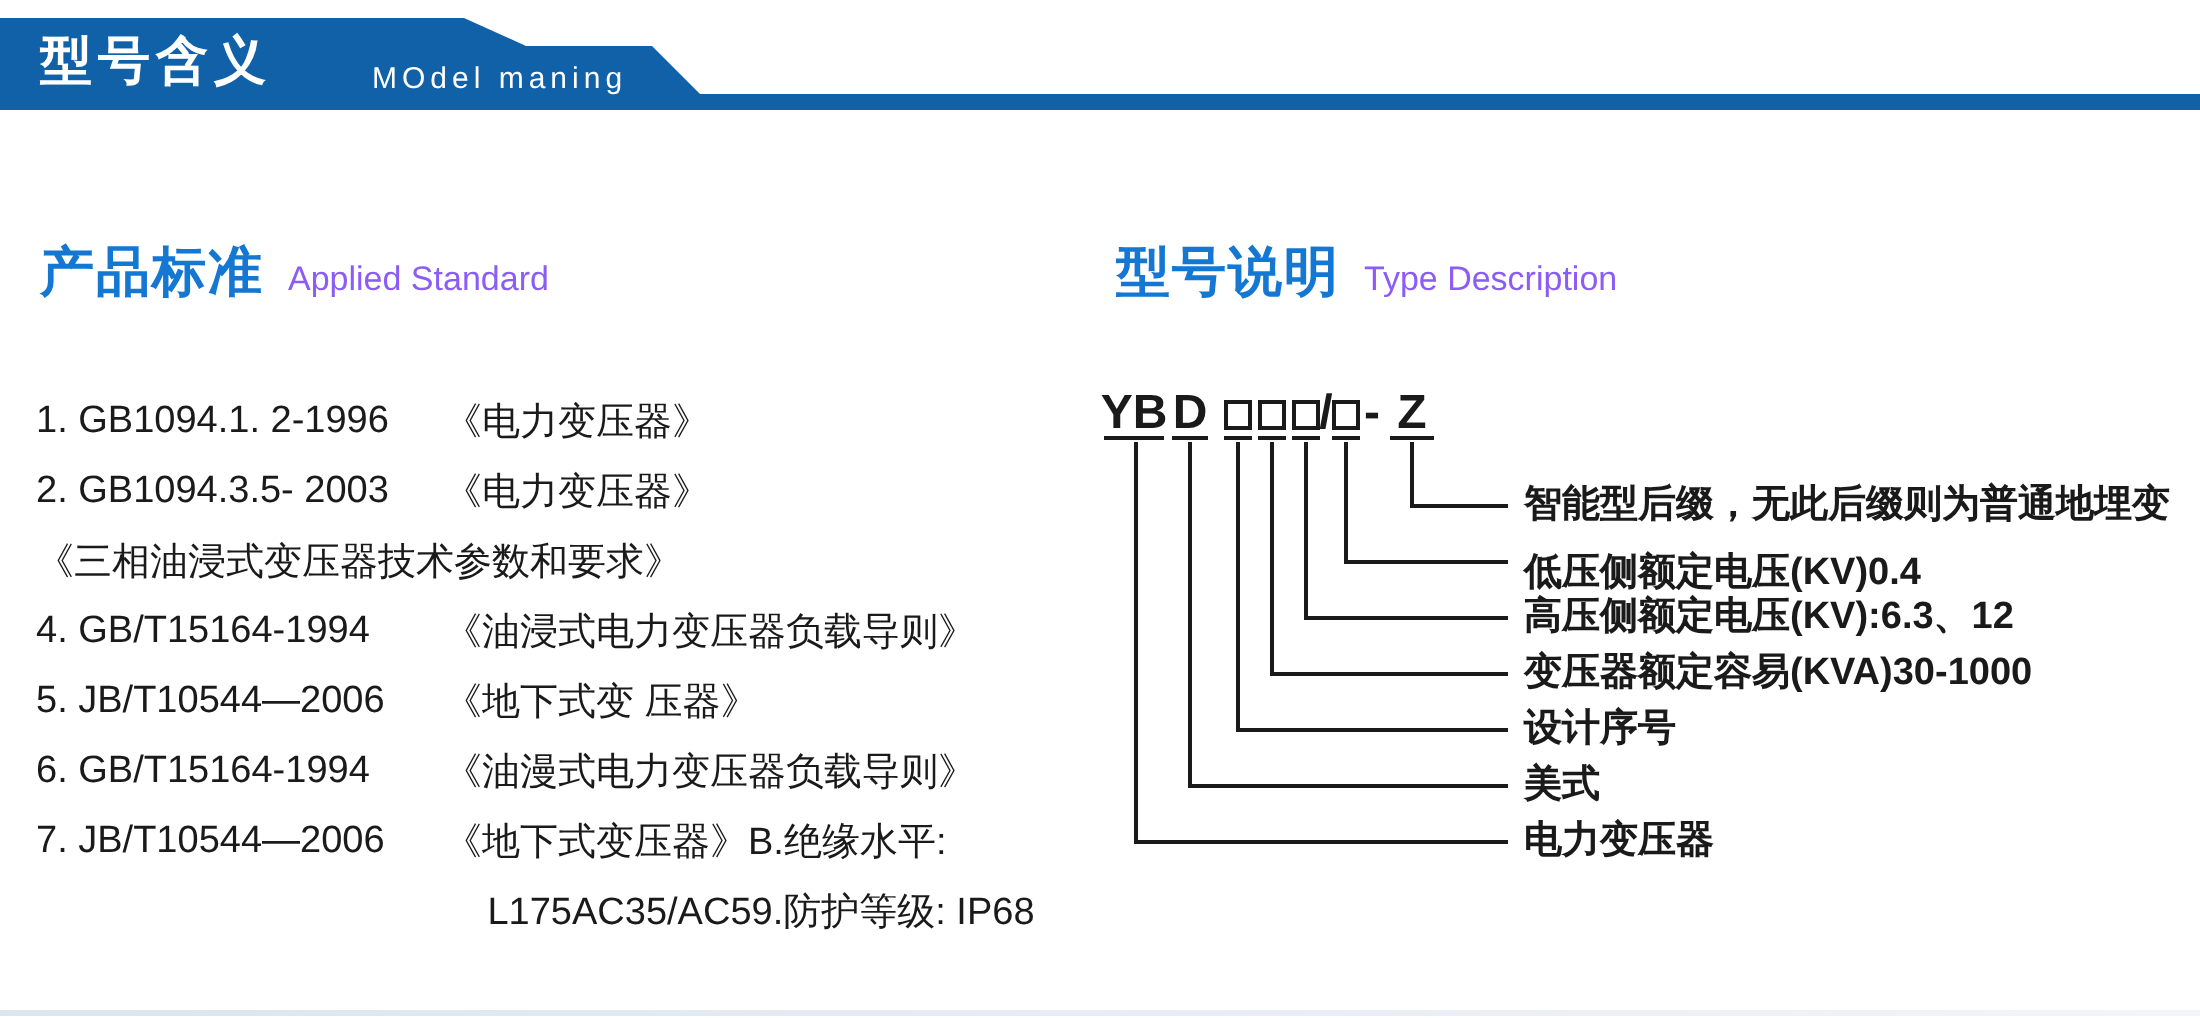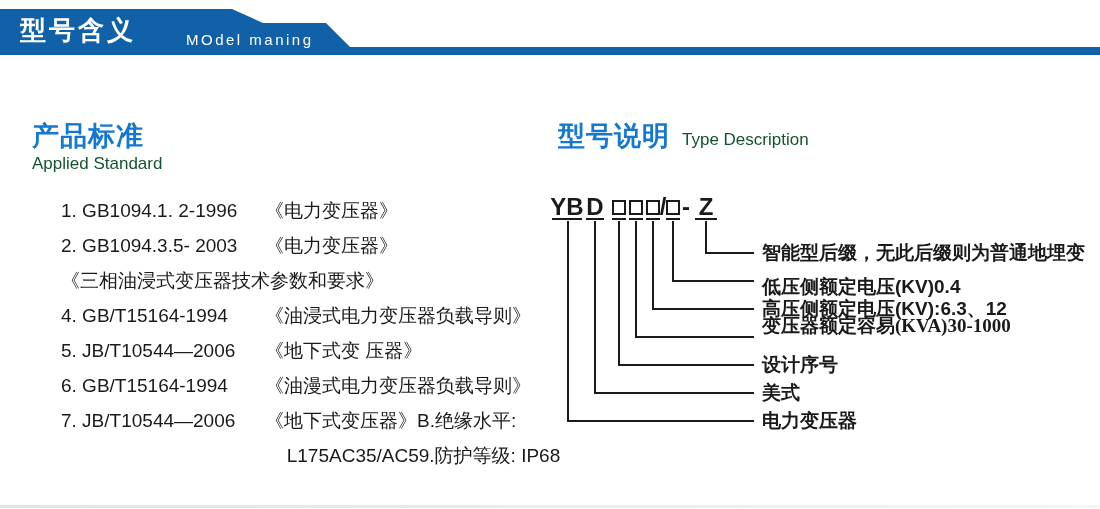--- a/index.html
+++ b/index.html
@@ -18,26 +18,26 @@
   .banner-subtitle{
     position:absolute;left:186px;top:31px;color:#ffffff;
     font-size:15px;letter-spacing:2.5px;line-height:17px;
   }
   
   .section-heading{position:absolute;display:flex;align-items:baseline;white-space:nowrap;}
   .section-heading .zh{
     color:#1478d2;font-size:27px;font-weight:bold;letter-spacing:1px;
   }
   .section-heading .en{
-    color:#14532d;font-size:17px;margin-left:12px;
+    color:#8b5cf6;font-size:17px;margin-left:12px;
   }
-  .heading-left{left:20px;top:118px;flex-direction:column;}
+  .heading-left{left:20px;top:118px;}
   .heading-right{left:558px;top:118px;}
   
-  .standards{position:absolute;left:18px;top:193px;width:530px;margin-left:43px;}
+  .standards{position:absolute;left:18px;top:193px;width:530px;}
   .std-row{display:flex;height:35px;align-items:center;font-size:19px;white-space:nowrap;}
   .std-code{width:204px;flex:0 0 204px;}
   .std-title{}
   .std-cont{padding-left:195px;justify-content:center;}
   
   .code-part{
     position:absolute;top:196px;height:22px;display:flex;
     align-items:center;justify-content:center;
     font-size:24px;font-weight:bold;line-height:20px;white-space:nowrap;
   }
@@ -53,21 +53,21 @@
   .cp-dash{left:681px;width:10px;}
   .cp-z{left:695px;width:22px;}
   .connector-svg{position:absolute;left:0;top:0;pointer-events:none;}
   .diagram-label{
     position:absolute;left:762px;height:20px;line-height:20px;
     font-size:19px;font-weight:bold;white-space:nowrap;
   }
   .dl-0{top:243px;}
   .dl-1{top:265px;margin-top:12px;}
   .dl-2{top:299px;}
-  .dl-3{top:316px;font-family:Liberation Serif, serif;}
+  .dl-3{top:327px;}
   .dl-4{top:355px;}
   .dl-5{top:383px;}
   .dl-6{top:411px;}
   
   .footer-line{
     position:absolute;left:0;bottom:1px;width:1100px;height:3px;
     background:linear-gradient(to right,#dde4ec,#f2f5f9);
   }
 </style>
 </head>

